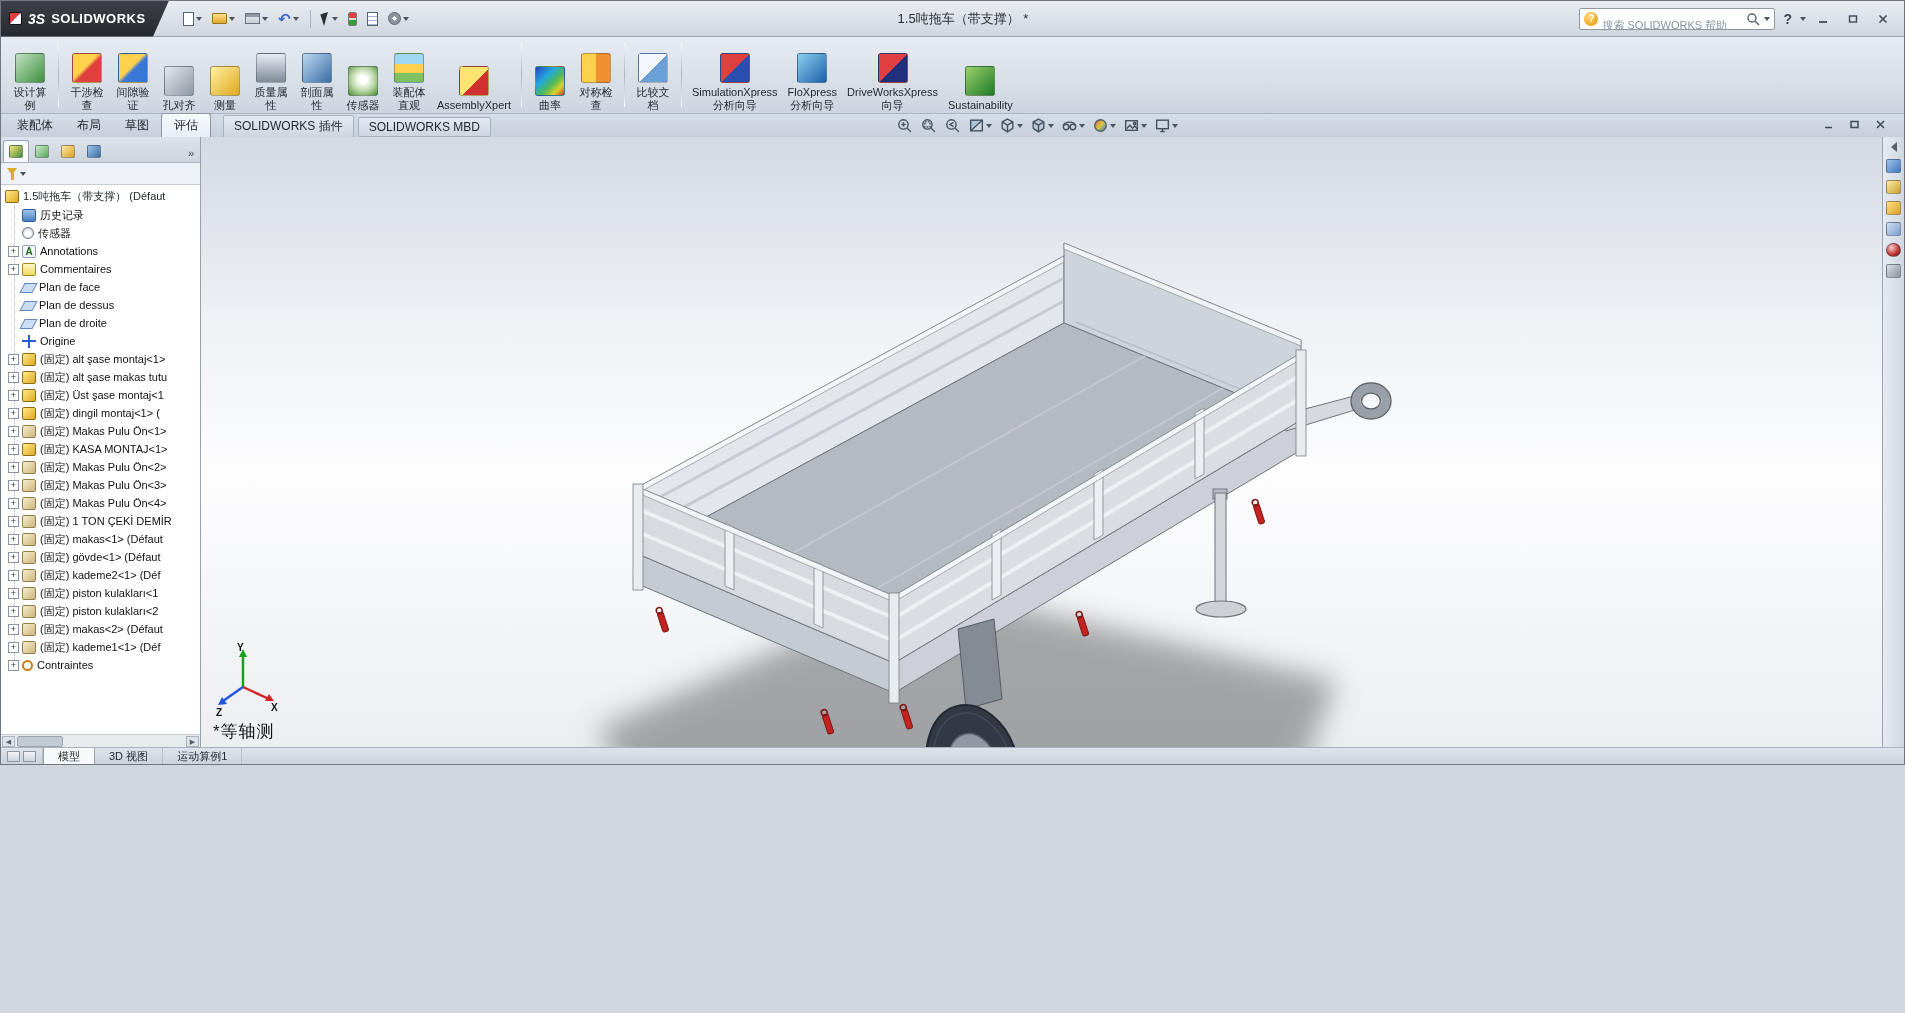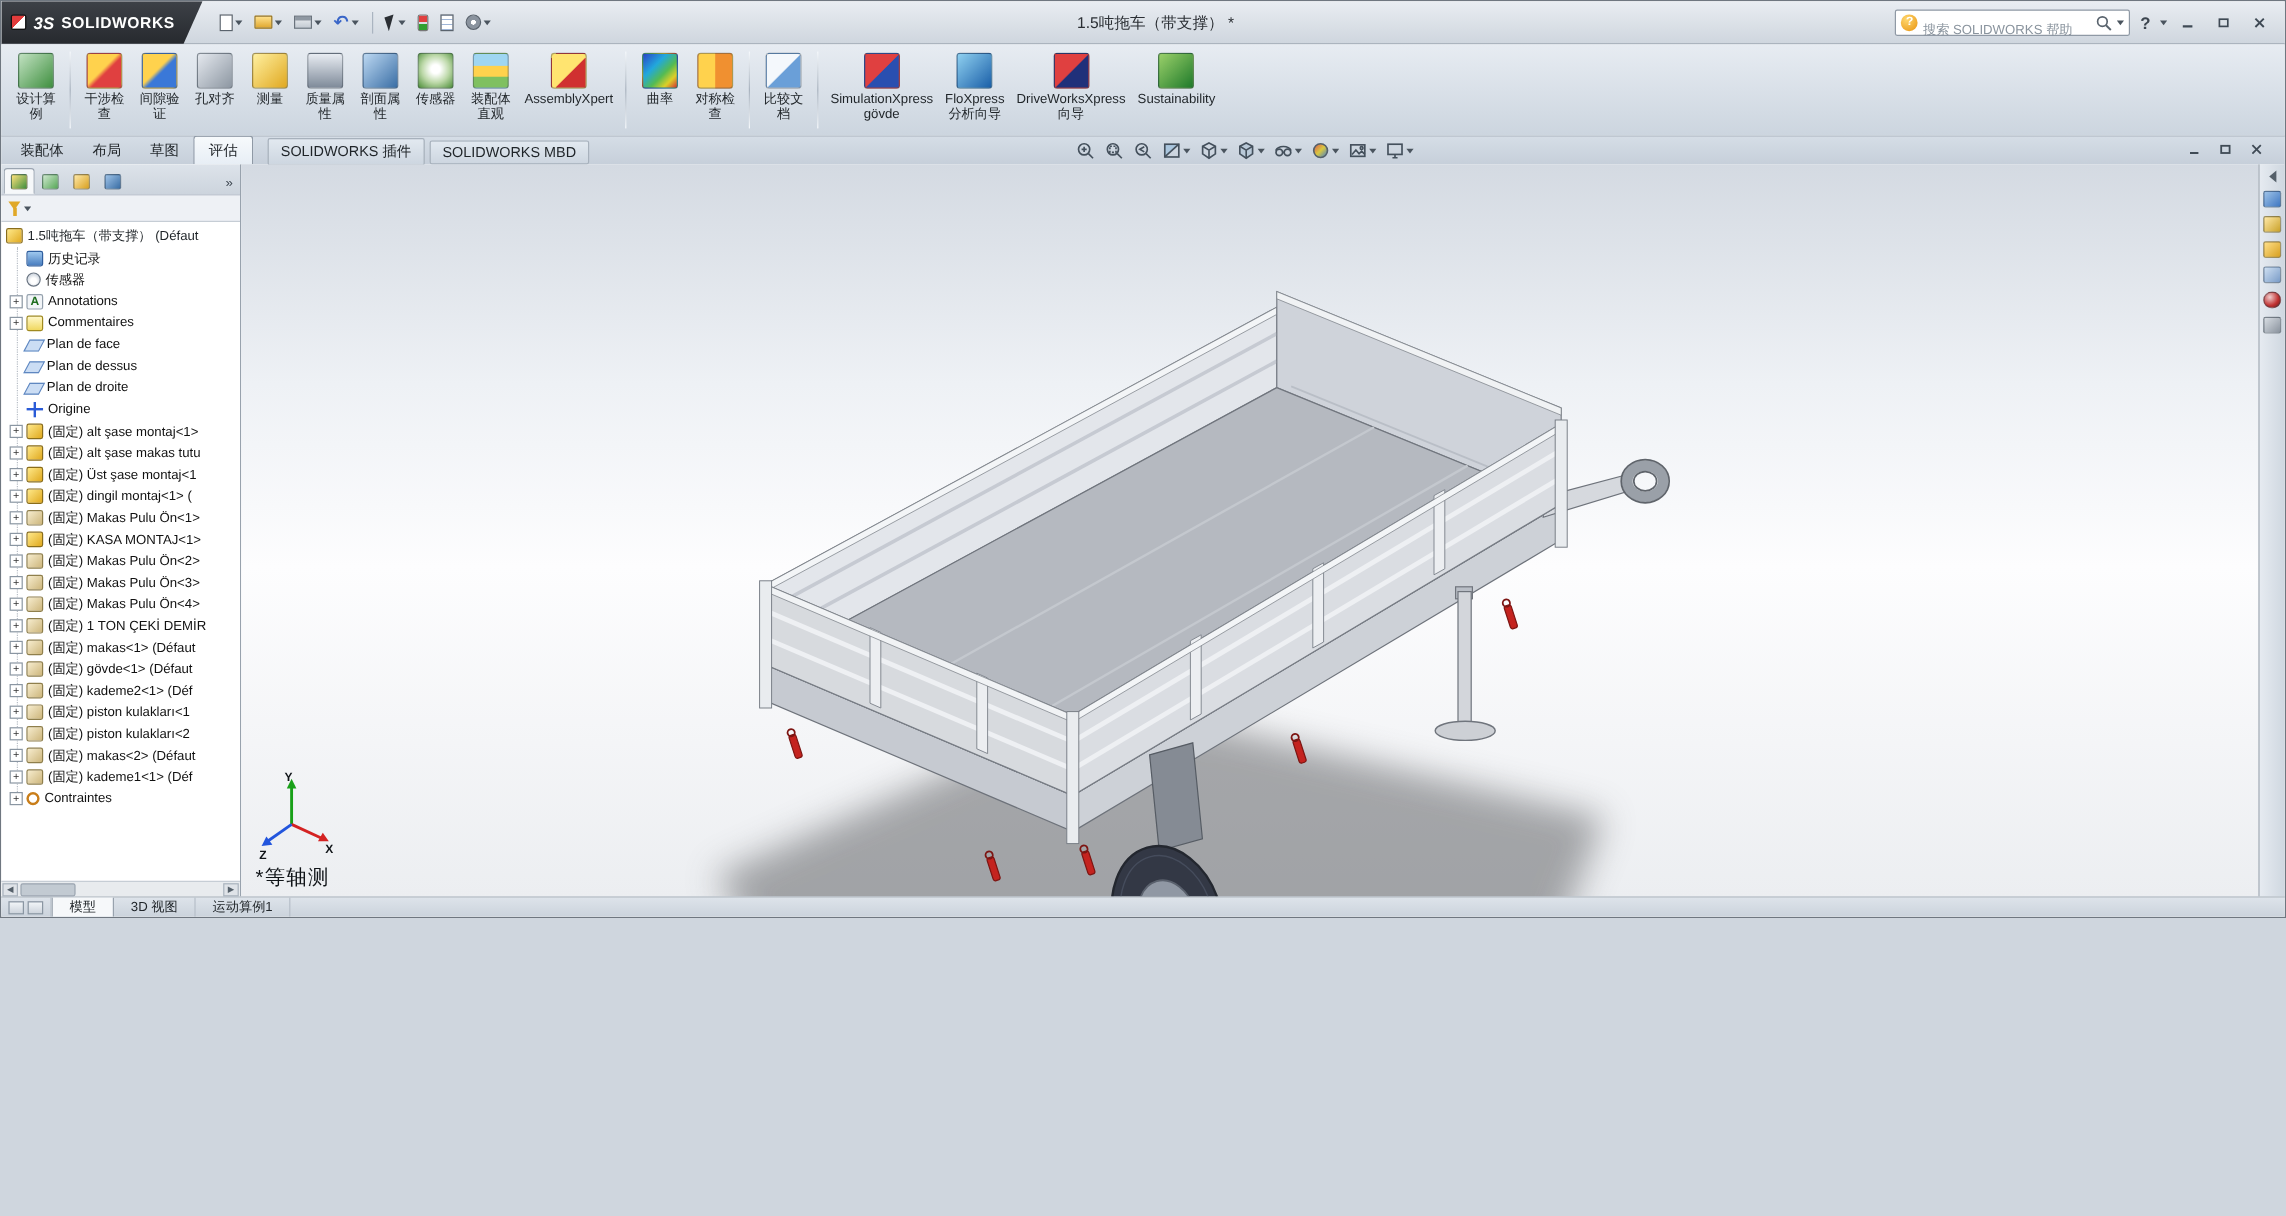--- a/index.html
+++ b/index.html
@@ -35,21 +35,21 @@
   .searchbox { width:196px; height:22px; background:#fff; border:1px solid #8f99a5; border-radius:2px; display:flex; align-items:center; padding:0 4px; gap:4px; }
   .help-badge { width:14px; height:14px; flex:none; border-radius:50%; background:radial-gradient(circle at 35% 30%,#ffd76e,#e8930f); color:#fff; font-size:10px; font-weight:bold; text-align:center; line-height:14px; }
   .searchbox input { flex:1; min-width:0; border:none; outline:none; font-size:11px; color:#333; background:transparent;margin-top:12px; }
   .searchbox input::placeholder { color:#8a949e; }
   .mini-svg { display:block; }
   .tb-help { font-weight:bold; font-size:14px; color:#3c454f; padding:0 4px; }
   .winbtn { width:26px; height:20px; display:flex; align-items:center; justify-content:center; border-radius:2px; }
 
   
   .ribbon { position:absolute; left:0; top:36px; right:0; height:77px;
-    background:linear-gradient(#e7ecf2,#ccd5df); border-bottom:1px solid #aab4c0; display:flex; align-items:flex-start; padding:4px 6px 0 6px; }
+    background:linear-gradient(#e7ecf2,#ccd5df); border-bottom:1px solid #aab4c0; display:flex; align-items:flex-end; padding:4px 6px 0 6px; }
   .ribbon-btn { min-width:46px; display:flex; flex-direction:column; align-items:center; gap:3px; padding:3px 5px 2px; border-radius:3px; cursor:default; }
   .ribbon-btn .rlabel { white-space:pre-line; font-size:11px; line-height:1.12; text-align:center; color:#1f2428; }
   .ric { width:30px; height:30px; border-radius:3px; border:1px solid rgba(55,65,75,.4); flex:none; }
   .ribbon-sep { width:1px; align-self:stretch; margin:2px 5px 6px; background:linear-gradient(#f6f9fc,#a9b3bf,#f6f9fc); }
   .ric-design-study { background:linear-gradient(135deg,#c2e2c2,#3f8f3f); }
   .ric-interference { background:linear-gradient(135deg,#ffd24d 45%,#e04040 55%); }
   .ric-clearance { background:linear-gradient(135deg,#ffd24d 45%,#3a78d8 55%); }
   .ric-hole-align { background:linear-gradient(135deg,#e4e8ee,#8d97a2); }
   .ric-measure { background:linear-gradient(135deg,#fff0a0,#e0a820); }
   .ric-mass-props { background:linear-gradient(180deg,#e8ecf2,#7e8a99); }
@@ -137,21 +137,21 @@
   .tp-pal { background:linear-gradient(135deg,#cfe0f2,#7a9cc8); }
   .tp-app { border-radius:50%; background:radial-gradient(circle at 35% 30%,#f0d0d0,#c03030 60%,#602020); }
   .tp-prop { background:linear-gradient(135deg,#d8dde3,#8a939e); }
 
   
   .bottombar { position:absolute; left:0; bottom:0; right:0; height:17px;
     background:linear-gradient(#dde3ea,#cbd3dc); border-top:1px solid #aab3bd; display:flex; align-items:stretch; font-size:11px; }
   .bbicons { display:flex; align-items:center; gap:3px; padding:0 6px; border-right:1px solid #b6bfc9; }
   .bbicon { width:13px; height:11px; border:1px solid #8a96a2; background:linear-gradient(#f2f5f8,#cdd4dc); }
   .btabs { display:flex; align-items:stretch; }
-  .btab { display:flex; align-items:flex-start; padding:0 14px; border-right:1px solid #b6bfc9; color:#1f2428; cursor:default; }
+  .btab { display:flex; align-items:flex-end; padding:0 14px; border-right:1px solid #b6bfc9; color:#1f2428; cursor:default; }
   .btab.active { background:#f6f8fa; border-left:1px solid #98a2ad; border-right:1px solid #98a2ad; }
 </style>
 </head>
 <body>
 
 <div class="app">
 
   <div class="titlebar">
     <div class="logo">
       <span class="appmark"></span>
@@ -284,21 +284,21 @@
       <div class="ribbon-sep"></div>
       <div class="ribbon-btn">
         <span class="ric ric-compare-docs"></span>
         <span class="rlabel">比较文
 档</span>
       </div>
       <div class="ribbon-sep"></div>
       <div class="ribbon-btn">
         <span class="ric ric-simulationxpress"></span>
         <span class="rlabel">SimulationXpress
-gövde</span>
+分析向导</span>
       </div>
       <div class="ribbon-btn">
         <span class="ric ric-floxpress"></span>
         <span class="rlabel">FloXpress
 分析向导</span>
       </div>
       <div class="ribbon-btn">
         <span class="ric ric-driveworksxpress"></span>
         <span class="rlabel">DriveWorksXpress
 向导</span>

